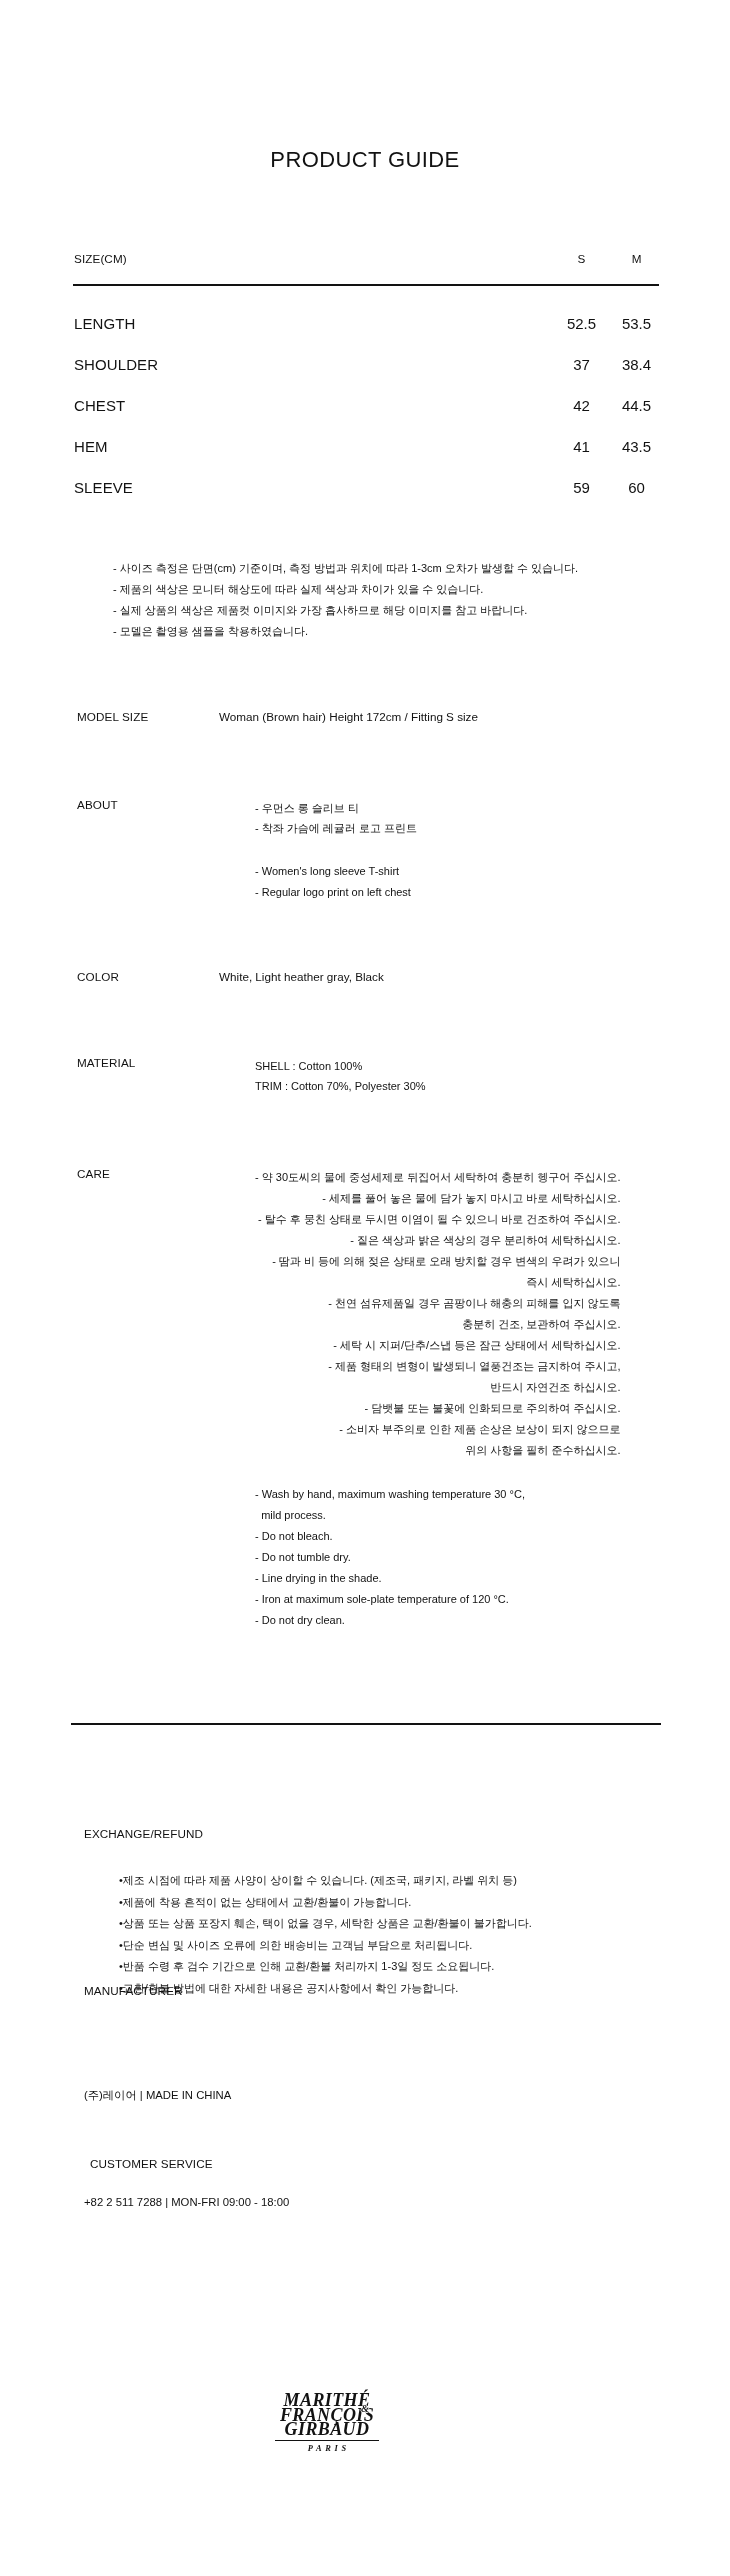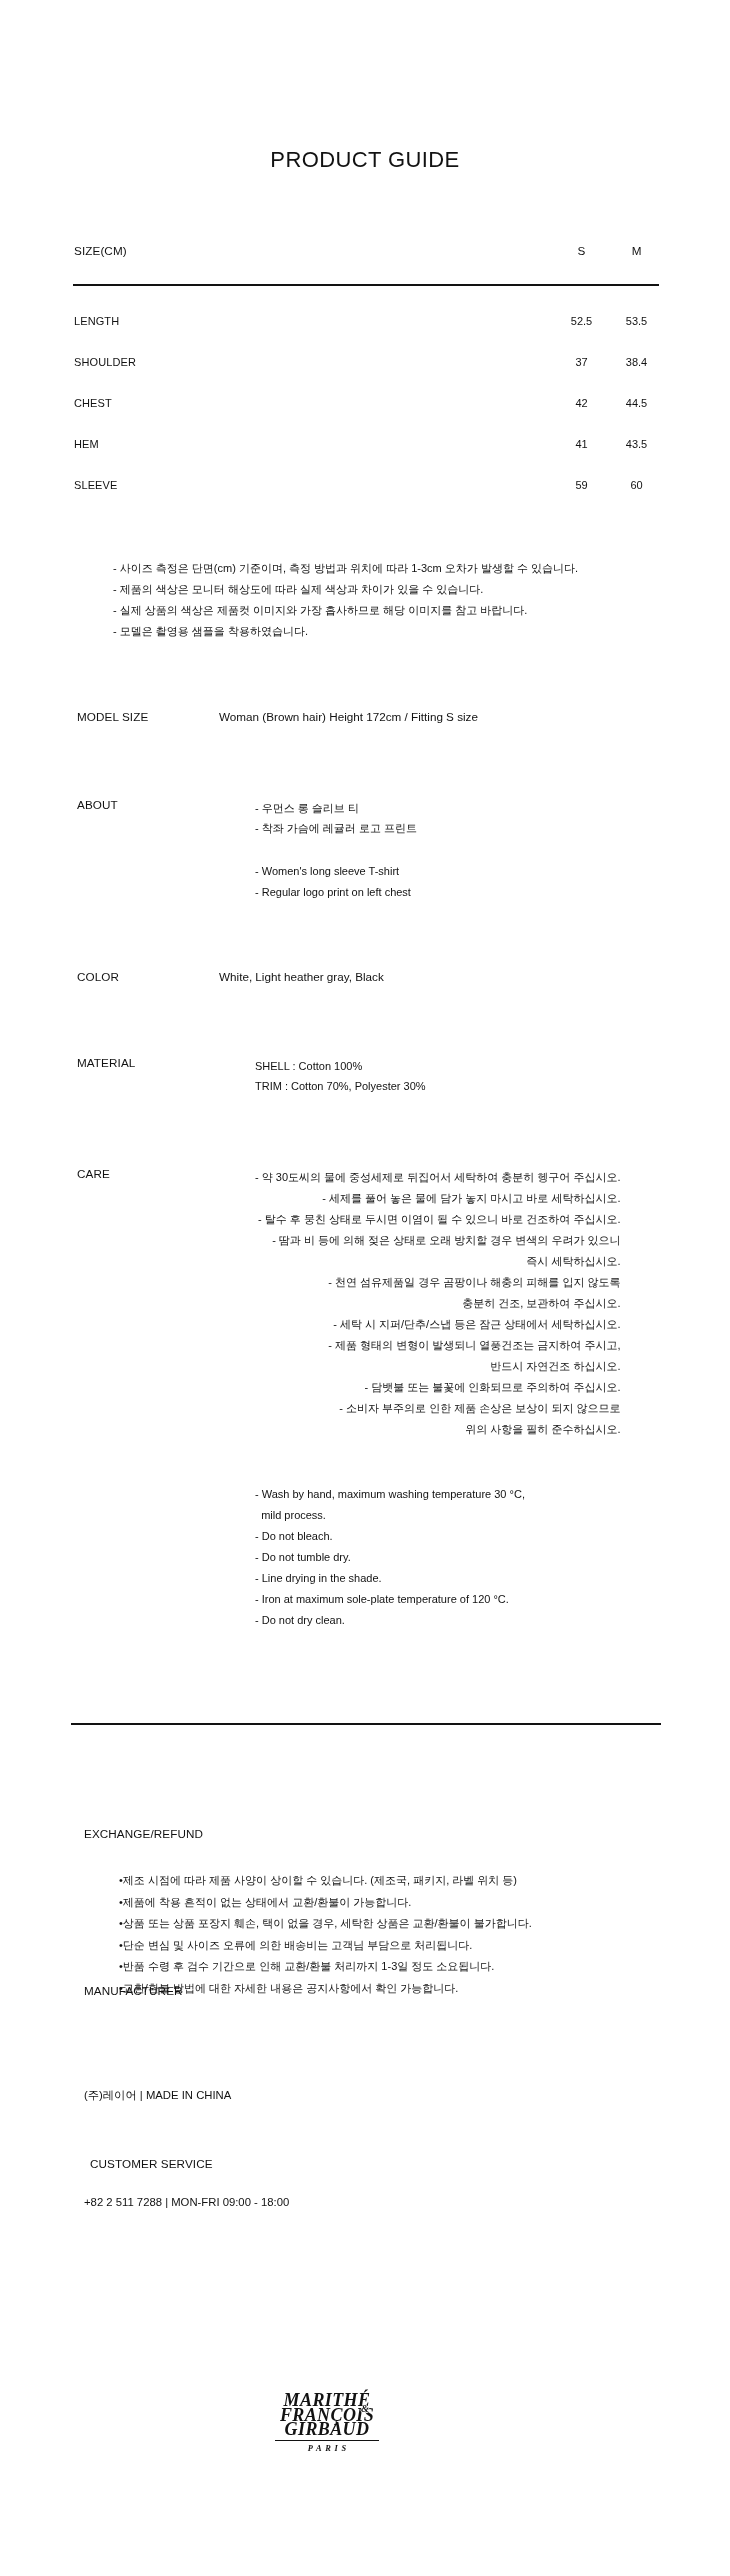--- a/index.html
+++ b/index.html
@@ -10,27 +10,27 @@
     overflow:hidden;
     padding-left:24px;
   }
   .abs { position:absolute; }
 
   
   .title { top:147px; left:0; width:730px; text-align:center;
            font-size:22px; font-weight:500; letter-spacing:0.4px; }
 
   
-  .st-header { top:244px; left:0; width:642px; height:14.6px; font-size:11.7px; }
+  .st-header { top:252px; left:0; width:642px; height:14.6px; font-size:11.7px; }
   .st-headlabel { position:absolute; left:74px; top:0; letter-spacing:0.1px; }
   .col-s { position:absolute; left:556px; width:51px; top:0; text-align:center; }
   .col-m { position:absolute; left:611px; width:51px; top:0; text-align:center; }
   .st-rule { top:284px; left:73px; width:586px; height:1.5px; background:#121212; }
   .st-rows { top:315px; left:0; width:730px; }
-  .st-row { position:relative; height:41px; font-size:11px; }
+  .st-row { position:relative; height:41px; font-size:15px; }
   .st-rowlabel { position:absolute; left:74px; top:0; letter-spacing:0.1px; }
 
   
   .lines .line { white-space:pre-wrap;margin-left:36px; }
   .size-notes { top:558px; left:77px; font-size:11px; line-height:21px; }
 
   .sec-label { font-size:11.7px; letter-spacing:0.1px; }
   .sec-value { font-size:11.7px; }
 
   .model-label { top:710px; left:77px; }
@@ -139,20 +139,21 @@
   <div class="abs lines material-items">
       <div class="line">SHELL : Cotton 100%</div>
       <div class="line">TRIM : Cotton 70%, Polyester 30%</div>
     </div>
 
   <div class="abs sec-label care-label">CARE</div>
   <div class="abs lines care-ko">
       <div class="line">- 약 30도씨의 물에 중성세제로 뒤집어서 세탁하여 충분히 헹구어 주십시오.</div>
       <div class="line">- 세제를 풀어 놓은 물에 담가 놓지 마시고 바로 세탁하십시오.</div>
       <div class="line">- 탈수 후 뭉친 상태로 두시면 이염이 될 수 있으니 바로 건조하여 주십시오.</div>
+      <div class="line">- 짙은 색상과 밝은 색상의 경우 분리하여 세탁하십시오.</div>
       <div class="line">- 땀과 비 등에 의해 젖은 상태로 오래 방치할 경우 변색의 우려가 있으니</div>
       <div class="line">  즉시 세탁하십시오.</div>
       <div class="line">- 천연 섬유제품일 경우 곰팡이나 해충의 피해를 입지 않도록</div>
       <div class="line">  충분히 건조, 보관하여 주십시오.</div>
       <div class="line">- 세탁 시 지퍼/단추/스냅 등은 잠근 상태에서 세탁하십시오.</div>
       <div class="line">- 제품 형태의 변형이 발생되니 열풍건조는 금지하여 주시고,</div>
       <div class="line">  반드시 자연건조 하십시오.</div>
       <div class="line">- 담뱃불 또는 불꽃에 인화되므로 주의하여 주십시오.</div>
       <div class="line">- 소비자 부주의로 인한 제품 손상은 보상이 되지 않으므로</div>
       <div class="line">  위의 사항을 필히 준수하십시오.</div>

